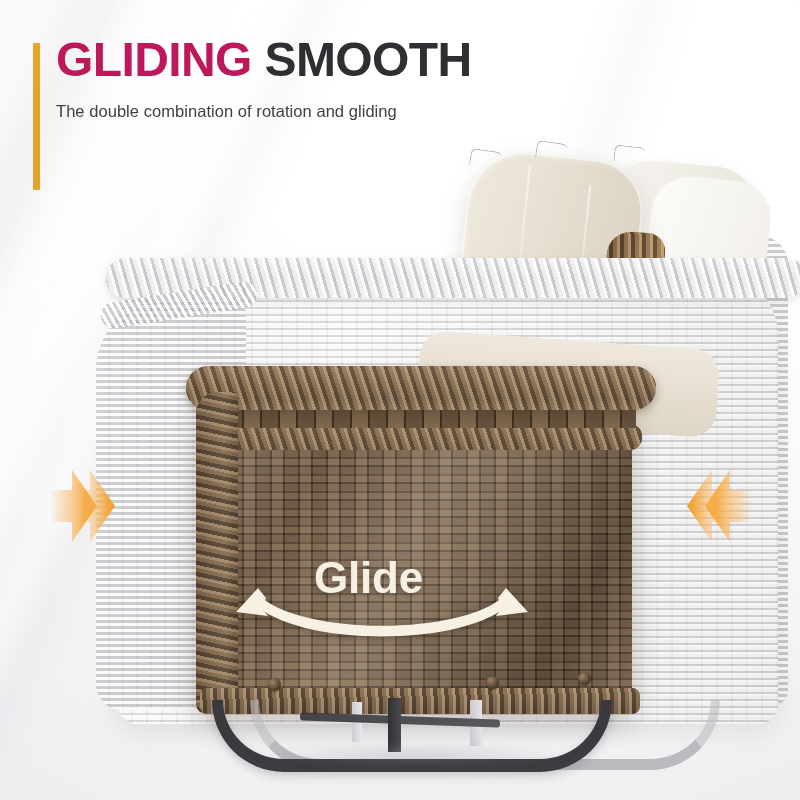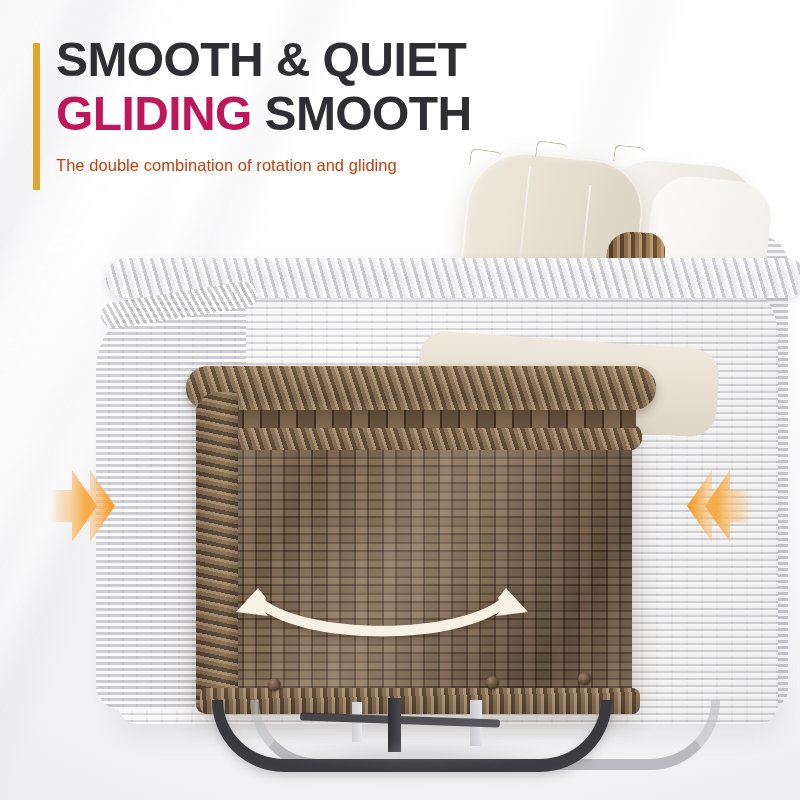--- a/index.html
+++ b/index.html
@@ -29,21 +29,21 @@
   
   .hdr{position:absolute;left:33px;top:43px;width:700px;}
   .accent-bar{position:absolute;left:0px;top:0px;width:7px;height:147px;background:#e3a42b;border-radius:1px;}
   .hdr-txt{position:absolute;left:23px;top:-10px;}
   .h1{
     font-size:48px;line-height:54px;font-weight:700;color:#2e2e33;
     letter-spacing:-0.6px;margin:0;white-space:nowrap;
   }
   .h1 .gld{color:#be185d;}
   .sub{
-    margin:11px 0 0 0;font-size:16.5px;line-height:27px;color:#c2410c;
+    margin:11px 0 0 0;font-size:16.5px;line-height:27px;color:#404040;
     font-weight:400;letter-spacing:.05px;white-space:nowrap;
   }
 
   
   .chair-layer{position:absolute;inset:0;}
 
   
   .wc{position:absolute;}
   .wc-body{
     left:118px;top:272px;width:660px;height:452px;
@@ -343,21 +343,20 @@
     <div class="dk-post"></div>
     <div class="dk-base"></div>
     <div class="floor-sh"></div>
   </div>
 
   <div class="vig"></div>
 
   <div class="hdr">
     <div class="accent-bar"></div>
     <div class="hdr-txt">
-      <div class="h1">SMOOTH &amp; QUIET</div>
       <div class="h1"><span class="gld">GLIDING</span><span> SMOOTH</span></div>
       <div class="sub">The double combination of rotation and gliding</div>
     </div>
   </div>
 
   <div class="chev-l">
     <svg width="74" height="76" viewBox="0 0 74 76" xmlns="http://www.w3.org/2000/svg">
       <defs>
         <linearGradient id="gL" x1="0" y1="0" x2="1" y2="0">
           <stop offset="0%" stop-color="#F5A83C" stop-opacity="0"></stop>
@@ -380,20 +379,21 @@
           <stop offset="78%" stop-color="#F6A63A" stop-opacity=".95"></stop>
           <stop offset="100%" stop-color="#F09B26" stop-opacity="1"></stop>
         </linearGradient>
       </defs>
       <path d="M74,22 L52,22 L52,2 L27,38 L52,74 L52,54 L74,54 Z" fill="url(#gR)"></path>
       <path d="M44,22 L34,22 L34,2 L9,38 L34,74 L34,54 L44,54 Z" fill="url(#gR)"></path>
     </svg>
   </div>
 
   <div class="glide-wrap">
+    <div class="glide-word">Glide</div>
     <svg class="glide-arrow" width="320" height="66" viewBox="0 0 320 66" xmlns="http://www.w3.org/2000/svg">
       <g fill="#F7F1E3" stroke="none" style="filter:drop-shadow(0 2px 4px rgba(60,44,30,.5))">
         <path d="M28,14 C70,58 250,58 292,14 C250,50 70,50 28,14 Z" opacity="0"></path>
         <path d="M30,16
                  C75,62 245,62 290,16
                  L283,9
                  C242,50 78,50 37,9 Z"></path>
         <path d="M36,2 L14,26 L46,30 L40,22 L44,12 Z"></path>
         <path d="M284,2 L306,26 L274,30 L280,22 L276,12 Z"></path>
       </g>

